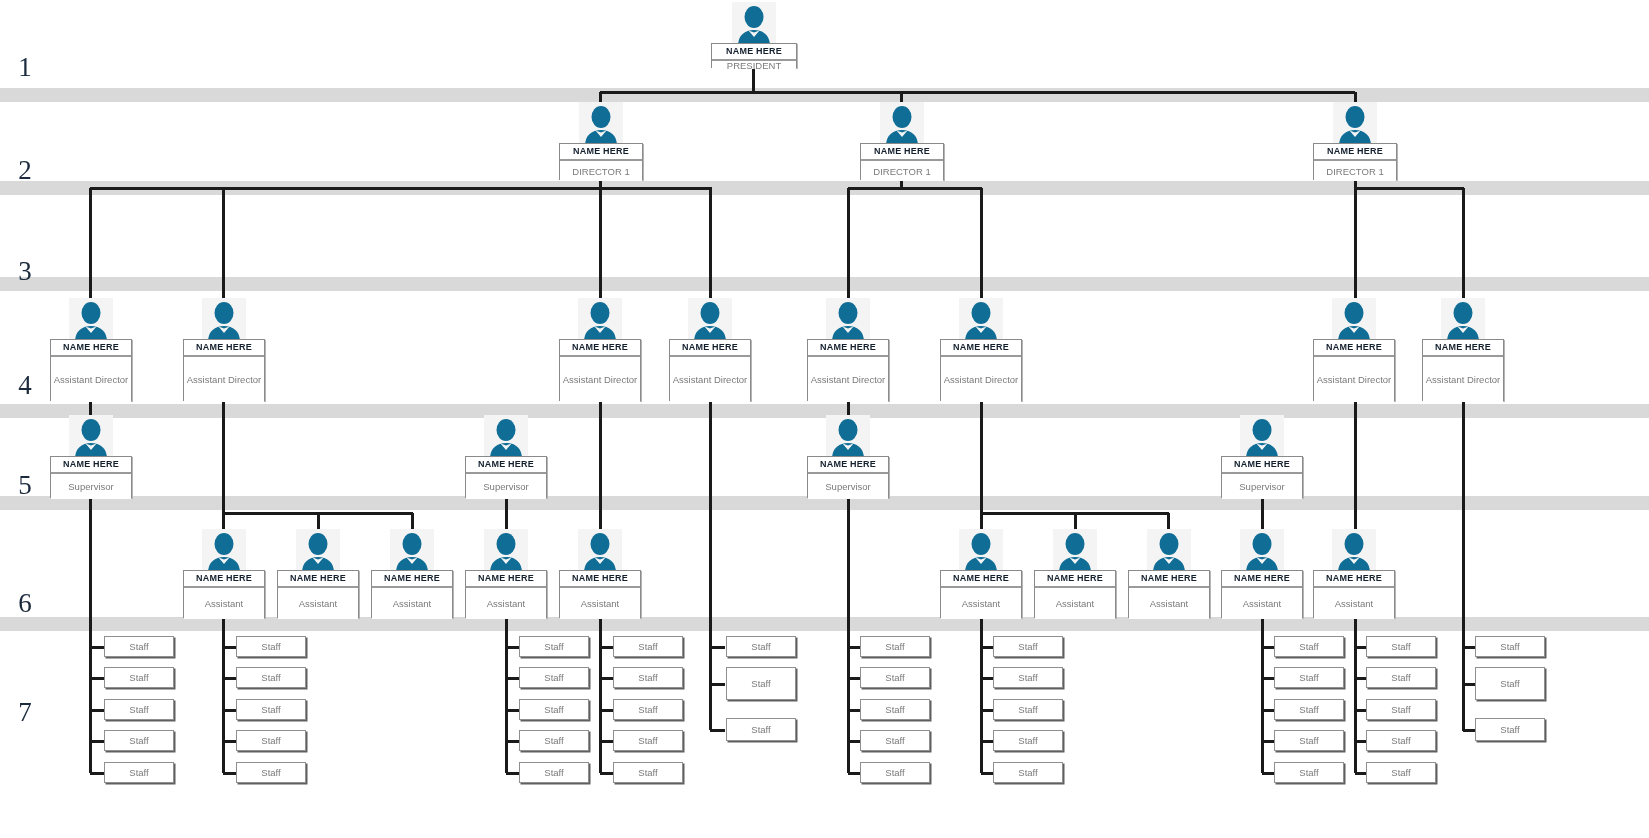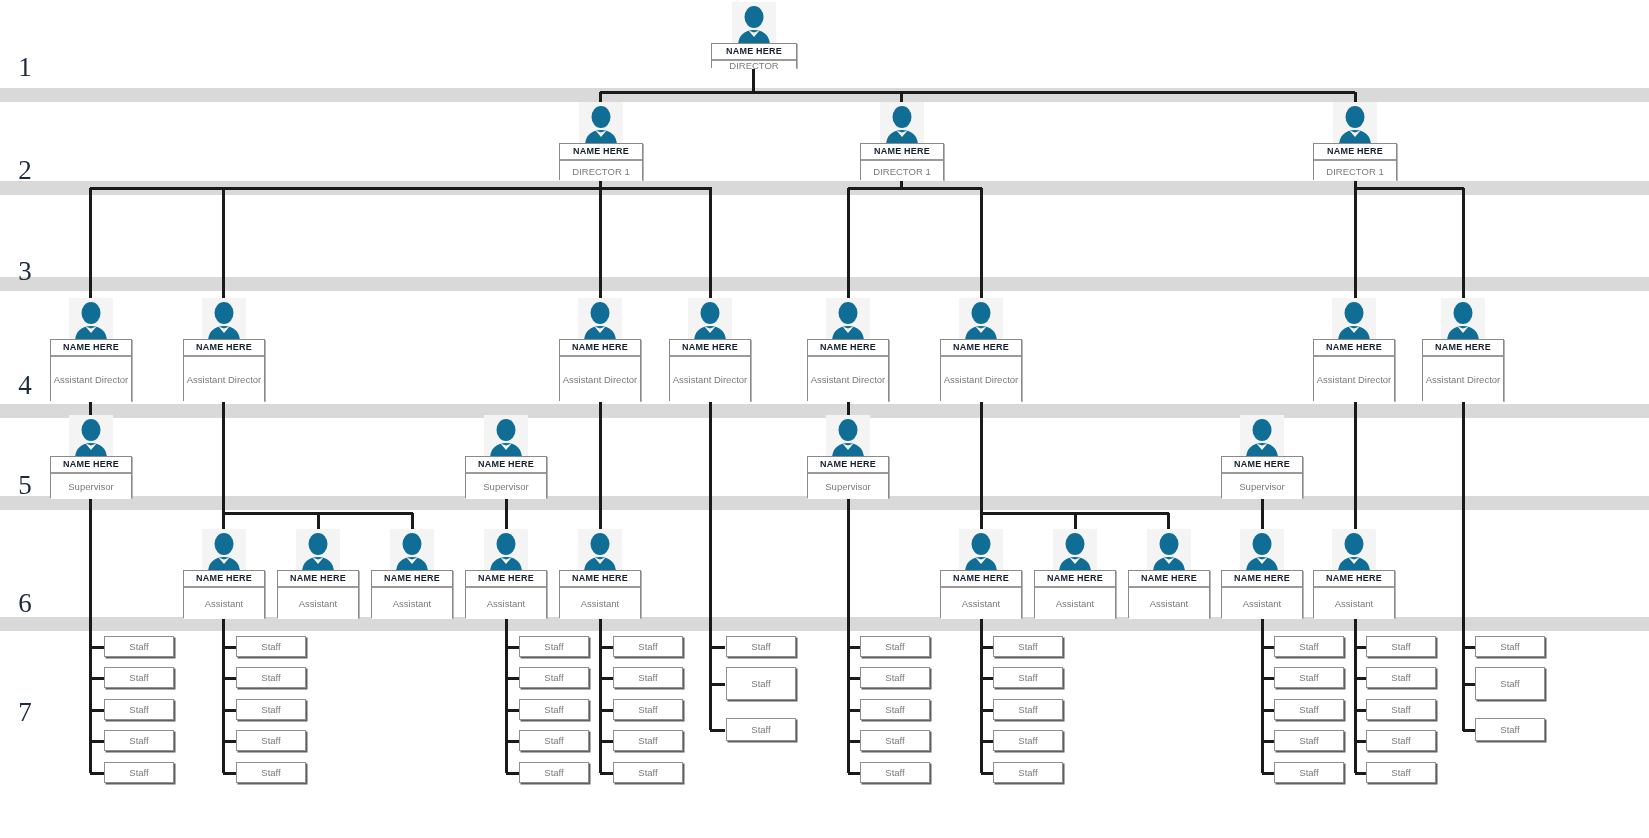--- a/index.html
+++ b/index.html
@@ -159,21 +159,21 @@
   <div id="nodes-layer">
       <div class="avatar" style="left: 732px; top: 2px;">
         <svg viewBox="0 0 44 44">
           <path d="M6 44 C6 33 13 28 22 28 C31 28 38 33 38 44 Z" fill="#0f6d96"></path>
           <ellipse cx="22" cy="15" rx="9.5" ry="11" fill="#0f6d96"></ellipse>
           <path d="M16.5 28.5 L22 35 L27.5 28.5 L22 30.5 Z" fill="#f4f4f4"></path>
         </svg>
       </div>
       <div class="card" style="left: 711px; top: 43px; width: 86px; height: 25px;">
         <div class="nm" style="color: rgb(20, 32, 46);">NAME HERE</div>
-        <div class="ti" style="height: 8px; color: rgb(122, 122, 122);">DIRECTOR</div>
+        <div class="ti" style="height: 8px; color: rgb(122, 122, 122);">PRESIDENT</div>
       </div>
       <div class="avatar" style="left: 579px; top: 102px;">
         <svg viewBox="0 0 44 44">
           <path d="M6 44 C6 33 13 28 22 28 C31 28 38 33 38 44 Z" fill="#0f6d96"></path>
           <ellipse cx="22" cy="15" rx="9.5" ry="11" fill="#0f6d96"></ellipse>
           <path d="M16.5 28.5 L22 35 L27.5 28.5 L22 30.5 Z" fill="#f4f4f4"></path>
         </svg>
       </div>
       <div class="card" style="left: 559px; top: 143px; width: 84px; height: 37px;">
         <div class="nm" style="color: rgb(20, 32, 46);">NAME HERE</div>

